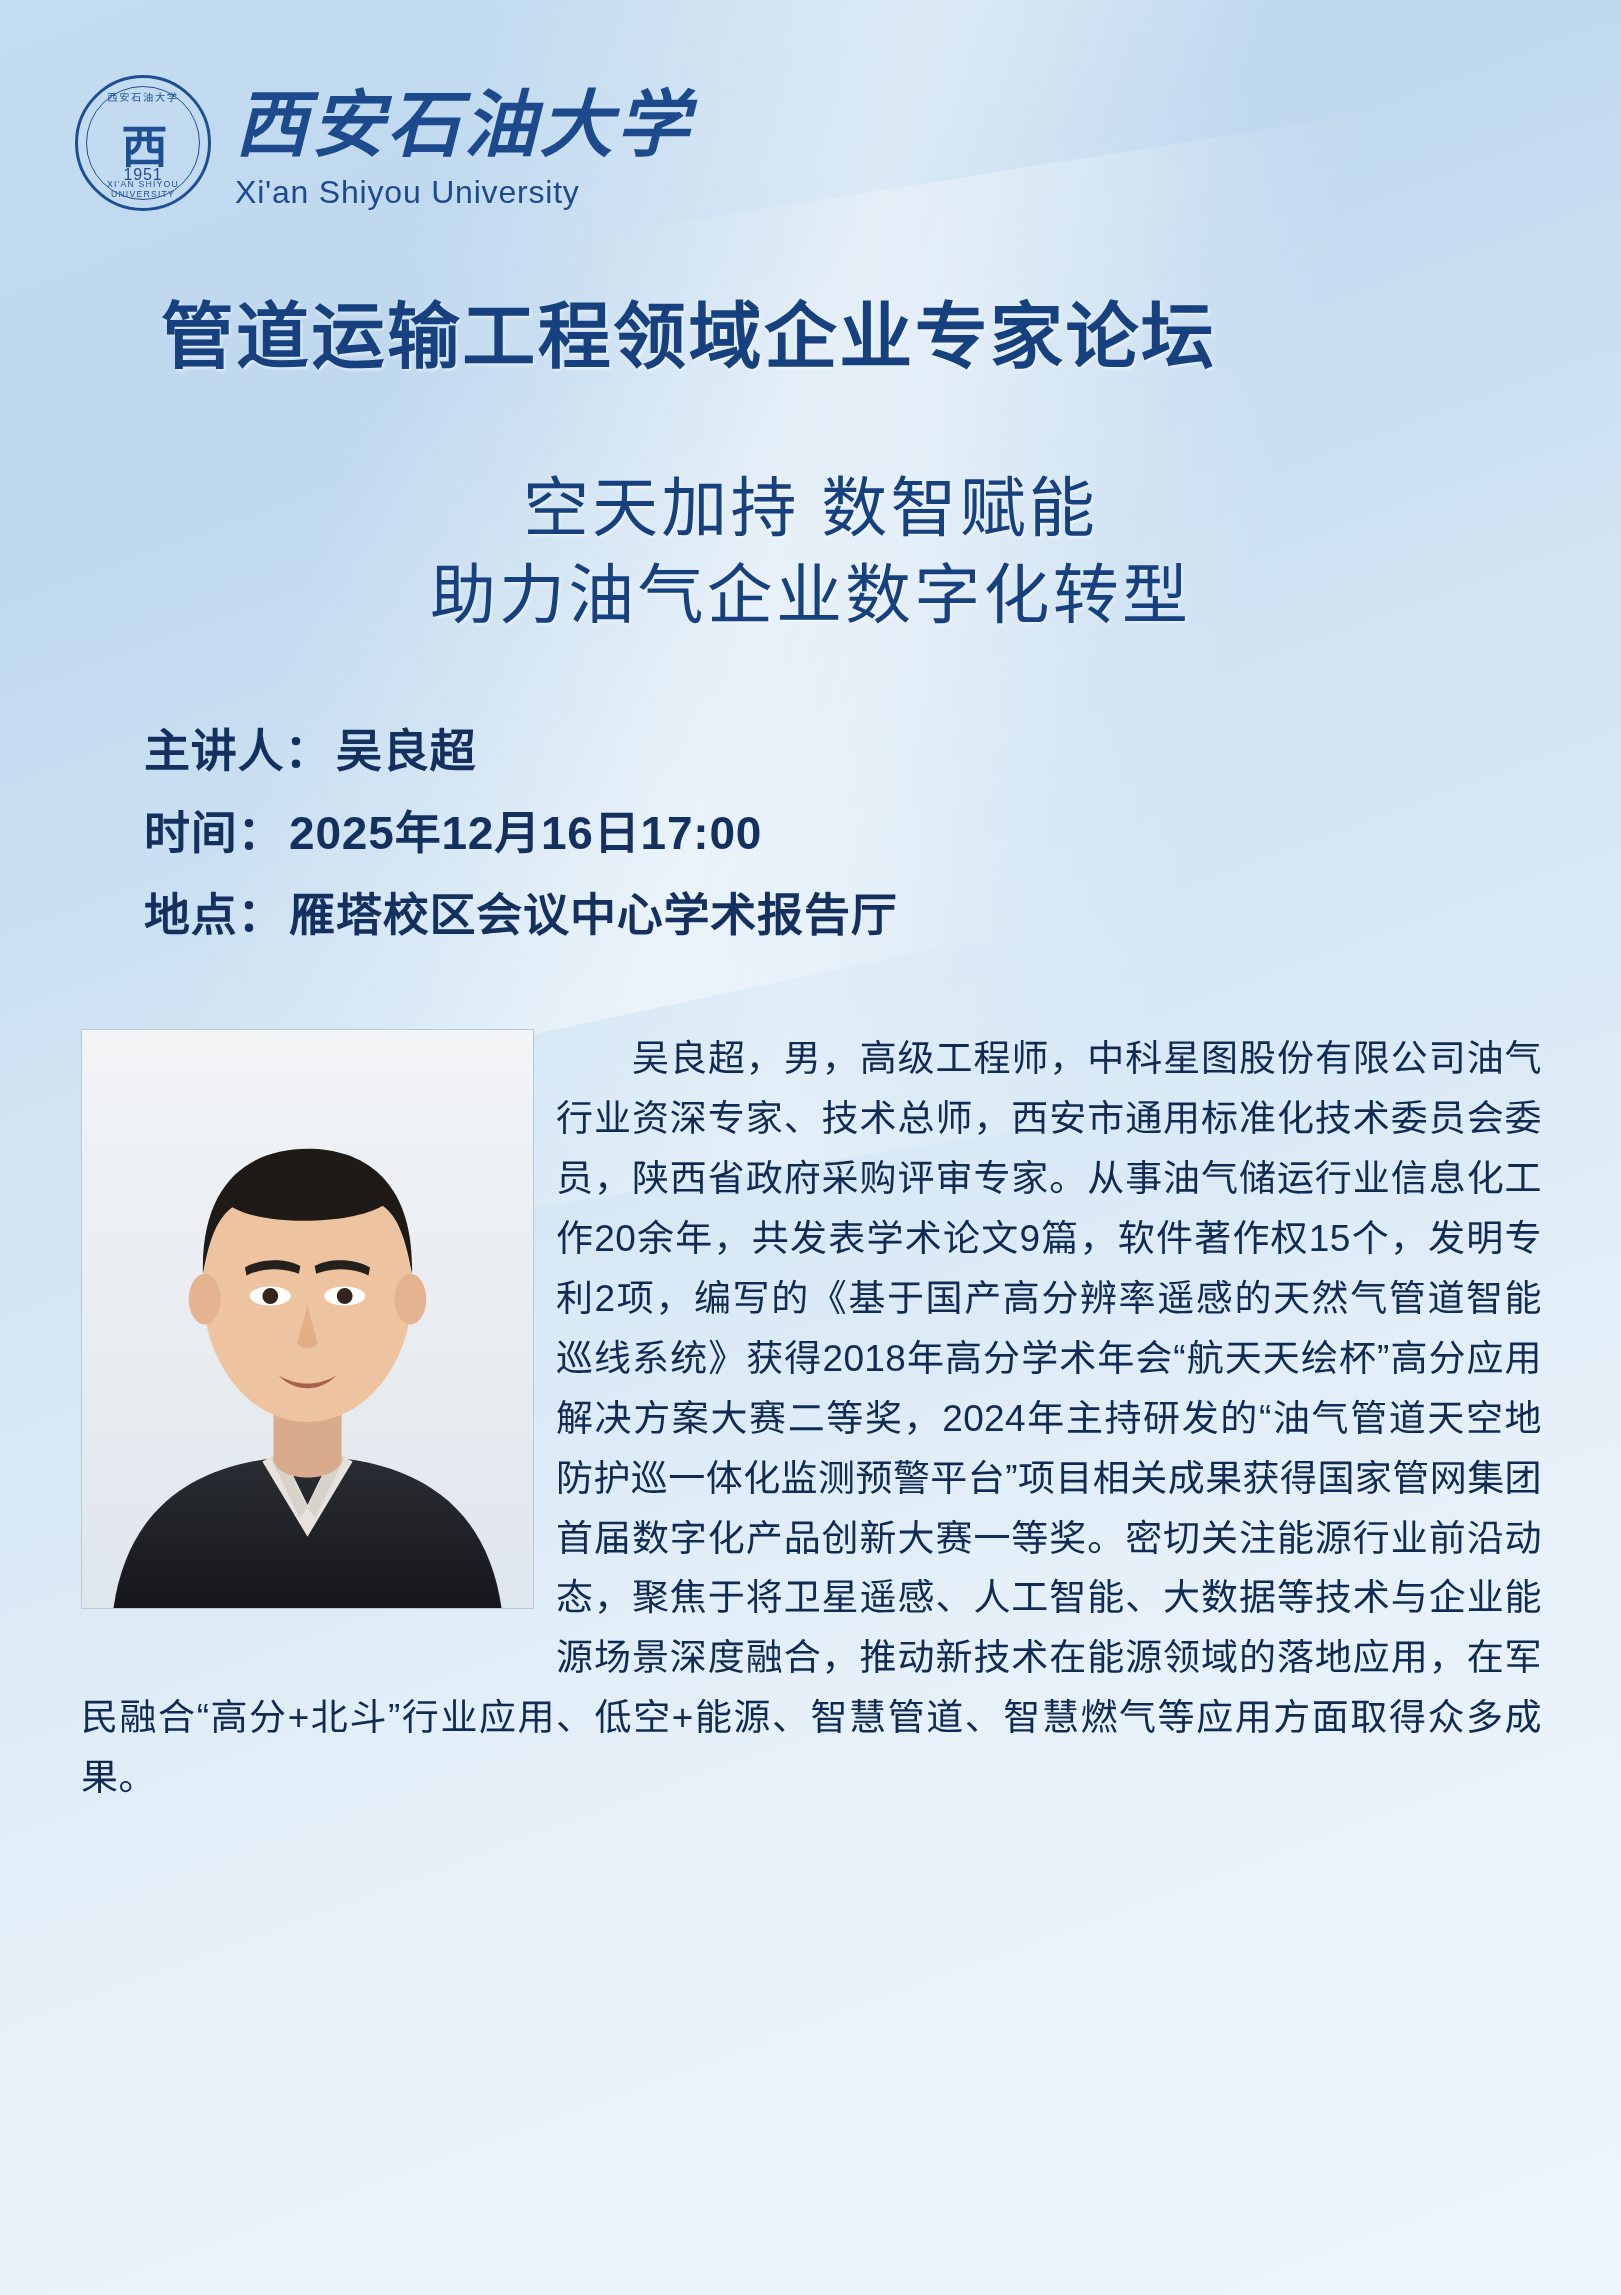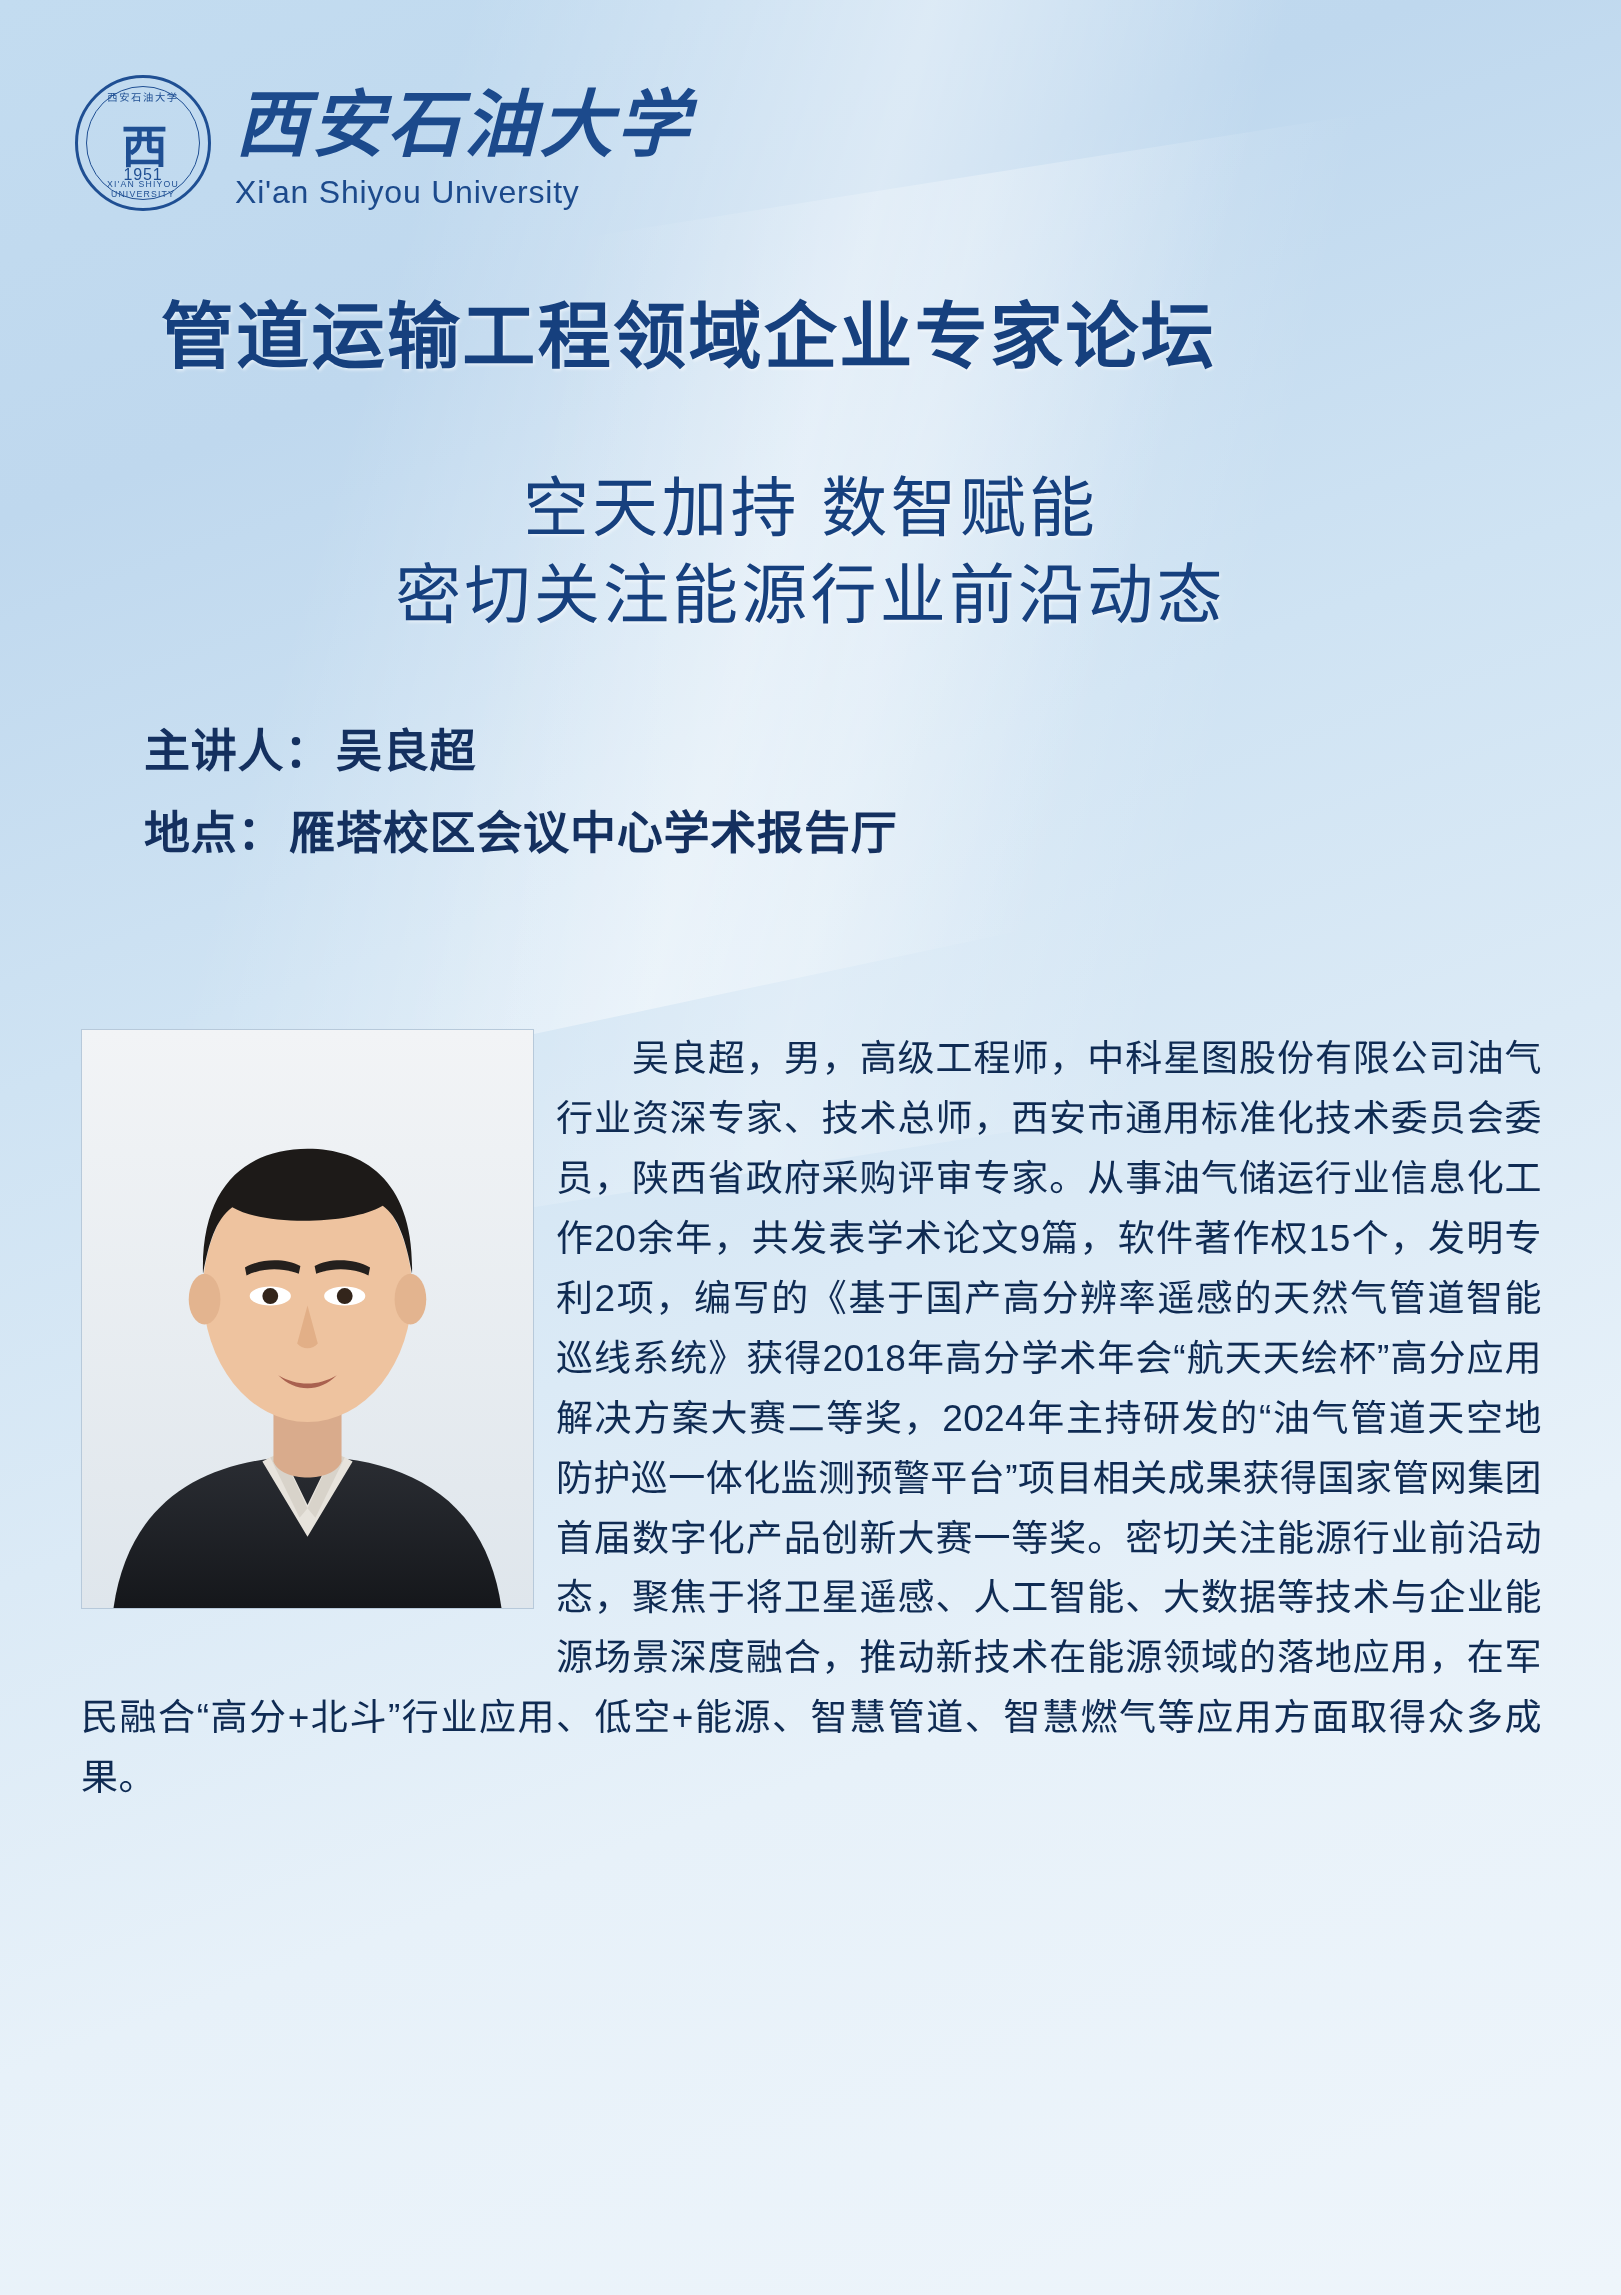--- a/index.html
+++ b/index.html
@@ -224,26 +224,29 @@
       <div class="logo-text">
         <div class="logo-cn">西安石油大学</div>
         <div class="logo-en">Xi'an Shiyou University</div>
       </div>
     </div>
 
     <div class="forum-title">管道运输工程领域企业专家论坛</div>
 
     <div class="topic">
       <div class="line1">空天加持 数智赋能</div>
-      <div class="line2">密切关注能源行业前沿动态</div>
+      <div class="line2">助力油气企业数字化转型</div>
     </div>
 
     <div class="meta">
       <div class="meta-row">
         <span class="label">主讲人：</span><span class="value">吴良超</span>
+      </div>
+      <div class="meta-row">
+        <span class="label">时间：</span><span class="value">2025年12月16日17:00</span>
       </div>
       <div class="meta-row">
         <span class="label">地点：</span><span class="value">雁塔校区会议中心学术报告厅</span>
       </div>
     </div>
 
     <div class="bio">
       <div class="float-box"></div>
       <p>吴良超，男，高级工程师，中科星图股份有限公司油气行业资深专家、技术总师，西安市通用标准化技术委员会委员，陕西省政府采购评审专家。从事油气储运行业信息化工作20余年，共发表学术论文9篇，软件著作权15个，发明专利2项，编写的《基于国产高分辨率遥感的天然气管道智能巡线系统》获得2018年高分学术年会“航天天绘杯”高分应用解决方案大赛二等奖，2024年主持研发的“油气管道天空地防护巡一体化监测预警平台”项目相关成果获得国家管网集团首届数字化产品创新大赛一等奖。密切关注能源行业前沿动态，聚焦于将卫星遥感、人工智能、大数据等技术与企业能源场景深度融合，推动新技术在能源领域的落地应用，在军民融合“高分+北斗”行业应用、低空+能源、智慧管道、智慧燃气等应用方面取得众多成果。</p>
     </div>

